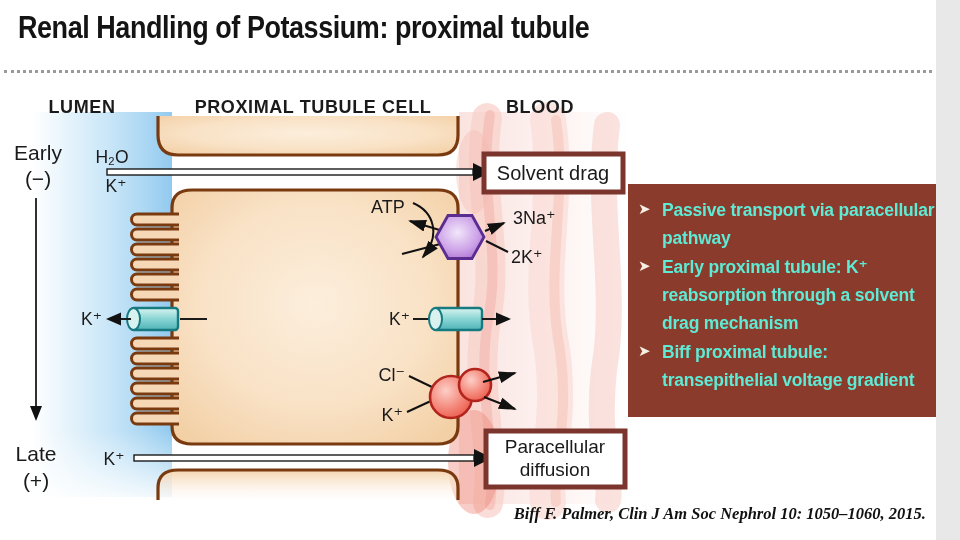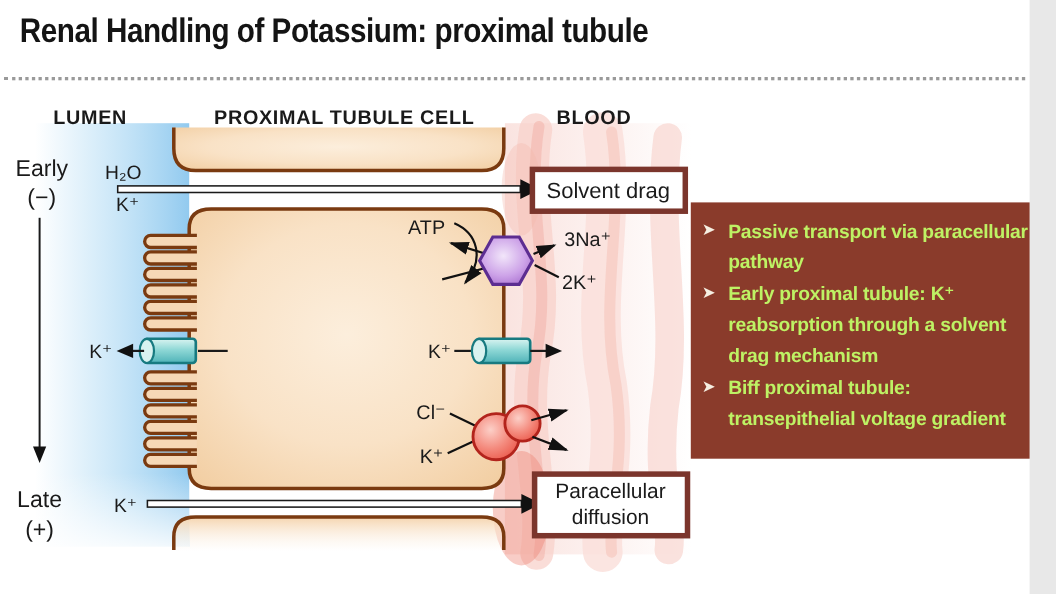--- a/index.html
+++ b/index.html
@@ -14,21 +14,21 @@
   .hdr{font-weight:bold;font-size:18px;letter-spacing:0.6px;}
   .lab21{font-size:21px;}
   .lab17{font-size:17.5px;}
   .lab18{font-size:18px;}
   .boxtxt{font-size:20px;}
   .boxtxt2{font-size:19px;}
   .panel{position:absolute;left:628px;top:184px;width:318px;height:233px;background:#8A3B2B;
          box-sizing:border-box;padding:12px 10px 0 10px;}
   .prow{display:flex;margin-bottom:1px;}
   .pbullet{flex:none;width:24px;color:#F6EFE2;font-size:15px;padding-top:4px;}
-  .ptext{flex:1;color:#bef264;font-weight:bold;font-size:17.5px;line-height:1.6;
+  .ptext{flex:1;color:#5eead4;font-weight:bold;font-size:17.5px;line-height:1.6;
          letter-spacing:-0.2px;}
   .citation{position:absolute;right:10px;top:504px;font-family:"Liberation Serif","DejaVu Serif",serif;
             font-style:italic;font-weight:bold;font-size:16.5px;color:#111;white-space:nowrap;}
 </style>
 </head>
 <body>
 
 <div class="stage">
 
   <h1 class="title">Renal Handling of Potassium: proximal tubule</h1>
@@ -211,13 +211,14 @@
     <div class="prow">
       <span class="pbullet">➤</span>
       <span class="ptext">Early proximal tubule: K⁺ reabsorption through a solvent drag mechanism</span>
     </div>
     <div class="prow">
       <span class="pbullet">➤</span>
       <span class="ptext">Biff proximal tubule: transepithelial voltage gradient</span>
     </div>
   </div>
 
+  <div class="citation">Biff F. Palmer, Clin J Am Soc Nephrol 10: 1050–1060, 2015.</div>
 </div>
 
 </body></html>

